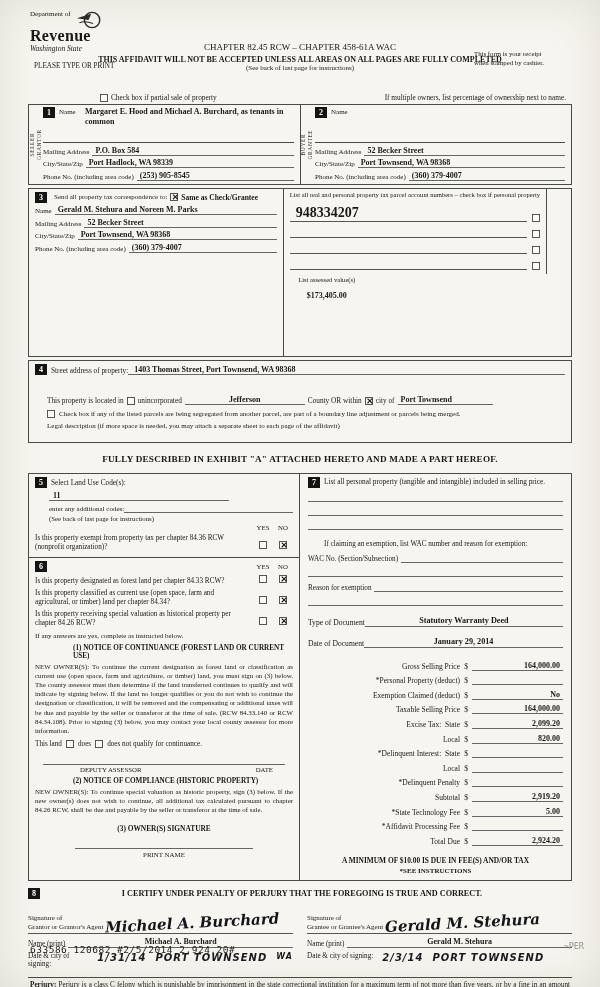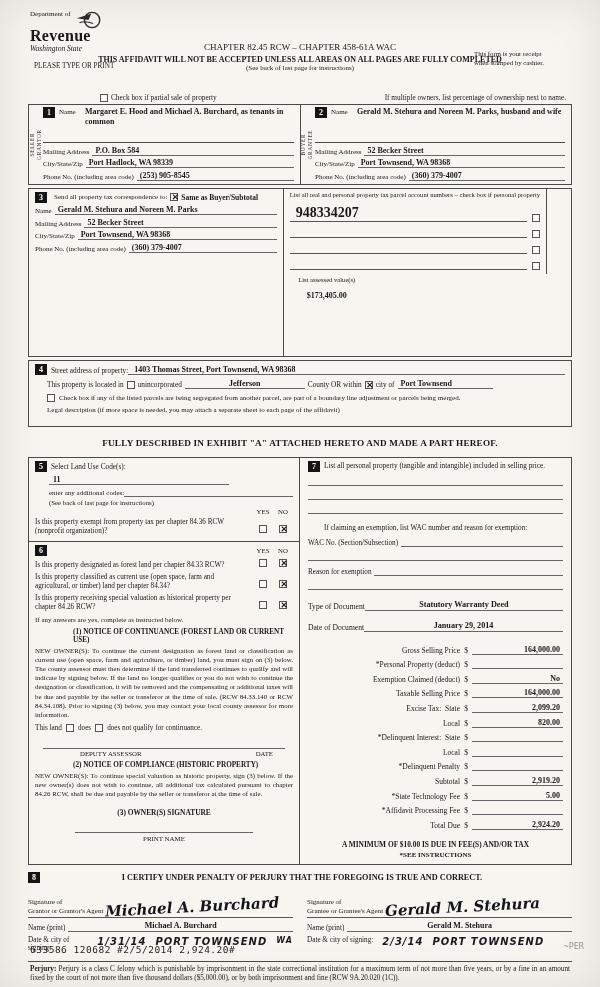--- a/index.html
+++ b/index.html
@@ -54,21 +54,21 @@
   .s3hdr2 { font-size:6.6px; line-height:1.25; }
   .parcelrow { display:flex; align-items:flex-end; margin-top:6px; }
   .pline { flex:1; border-bottom:1px solid #a21caf; font-weight:bold; font-size:14px; min-height:10px; padding-left:6px; }
   .parcelrow .cb { margin-left:5px; }
   .avalue { font-weight:bold; font-size:8px; margin-top:7px; min-height:10px; }
 
   
   .sec4 { margin-top:3px; padding:3px 6px 4px; }
   .s4row1 { display:flex; align-items:flex-end; font-size:7.3px; }
   .s4street { flex:1; border-bottom:1px solid #666; font-weight:bold; font-size:8px; padding-left:6px; }
-  .s4row2 { display:flex; align-items:flex-end; gap:3px; font-size:7.3px; margin-top:4px; padding-left:12px; }
+  .s4row2 { display:flex; align-items:flex-end; gap:3px; font-size:7.3px; margin-top:20px; padding-left:12px; }
   .u-county { width:120px; border-bottom:1px solid #666; text-align:center; font-weight:bold; font-size:8px; }
   .u-city { width:95px; border-bottom:1px solid #666; text-align:left; padding-left:3px; font-weight:bold; font-size:8px; }
   .s4row3 { display:flex; gap:4px; font-size:7px; margin-top:5px; padding-left:12px; align-items:center; }
   .s4row4 { font-size:7px; margin-top:4px; padding-left:12px; padding-bottom:8px; }
 
   .exhibit { text-align:center; font-weight:bold; font-size:9.2px; margin:11px 0 9px; letter-spacing:.2px; }
 
   
   .cols { display:grid; grid-template-columns:1fr 1fr; }
   .colL { border-right:1px solid #4a4a46; display:flex; flex-direction:column; }
@@ -203,21 +203,20 @@
     <div class="party buyer">
       <div class="vlabel">
         <span class="vin">
           <span>BUYER</span>
           <span>GRANTEE</span>
         </span>
       </div>
       <div class="namerow">
         <span class="numbox">2</span>
         <span class="nlabel">Name</span>
-        <span class="nval">Gerald M. Stehura and Noreen M. Parks, husband and wife</span>
       </div>
       <div class="prow">
         <span class="plabel">Mailing Address</span>
         <span class="pval">52 Becker Street</span>
       </div>
       <div class="prow">
         <span class="plabel">City/State/Zip</span>
         <span class="pval">Port Townsend, WA 98368</span>
       </div>
       <div class="prow">
@@ -226,21 +225,21 @@
       </div>
     </div>
   </div>
 
   <div class="box sec3">
     <div class="s3left">
       <div class="s3send">
         <span class="numbox">3</span>
         <span>Send all property tax correspondence to:</span>
         <span class="cb ck"></span>
-        <span class="s3same">Same as Buyer/Subtotal</span>
+        <span class="s3same">Same as Check/Grantee</span>
       </div>
       <div class="prow">
         <span class="plabel">Name</span>
         <span class="pval">Gerald M. Stehura and Noreen M. Parks</span>
       </div>
       <div class="prow">
         <span class="plabel">Mailing Address</span>
         <span class="pval">52 Becker Street</span>
       </div>
       <div class="prow">

